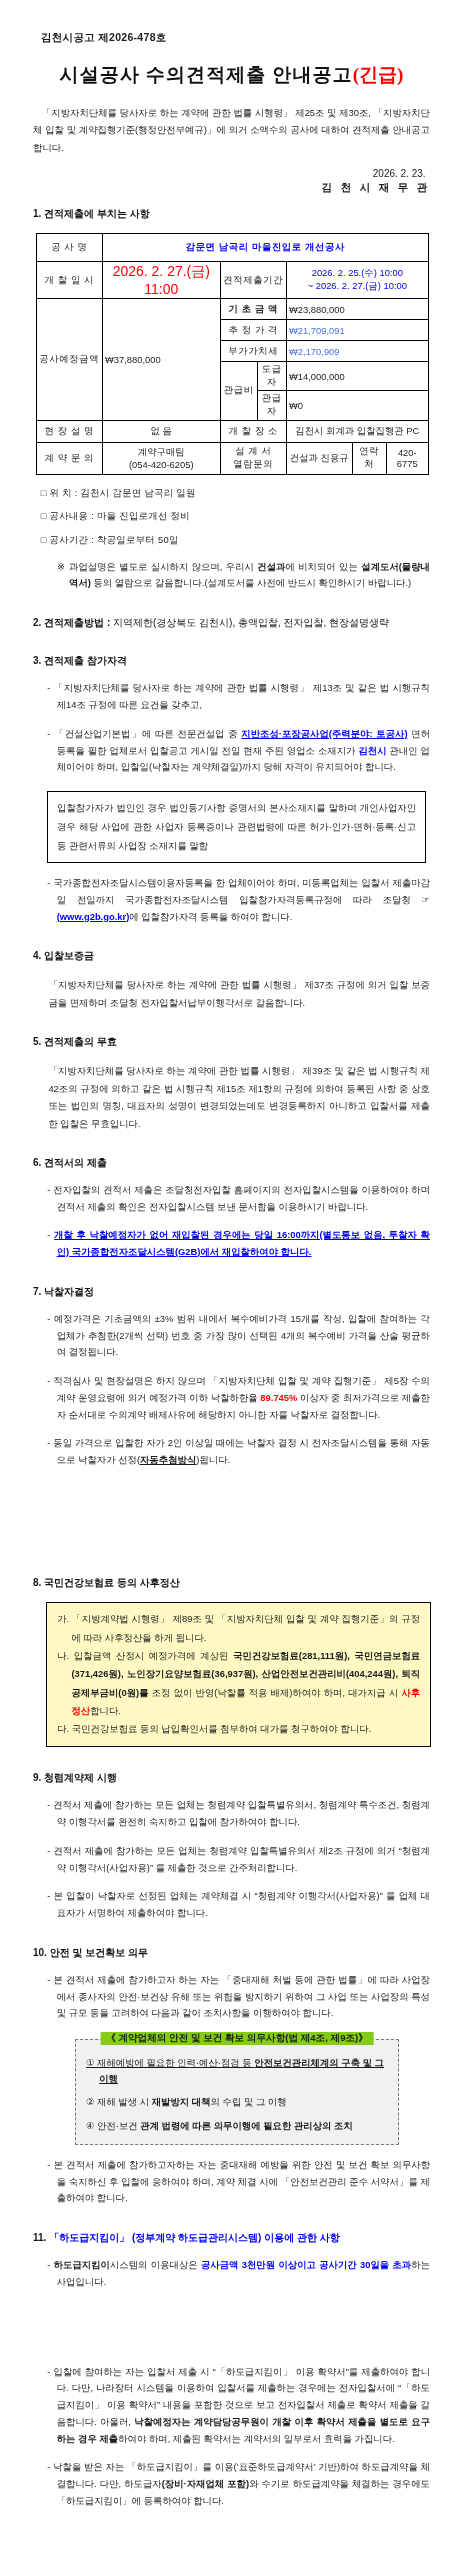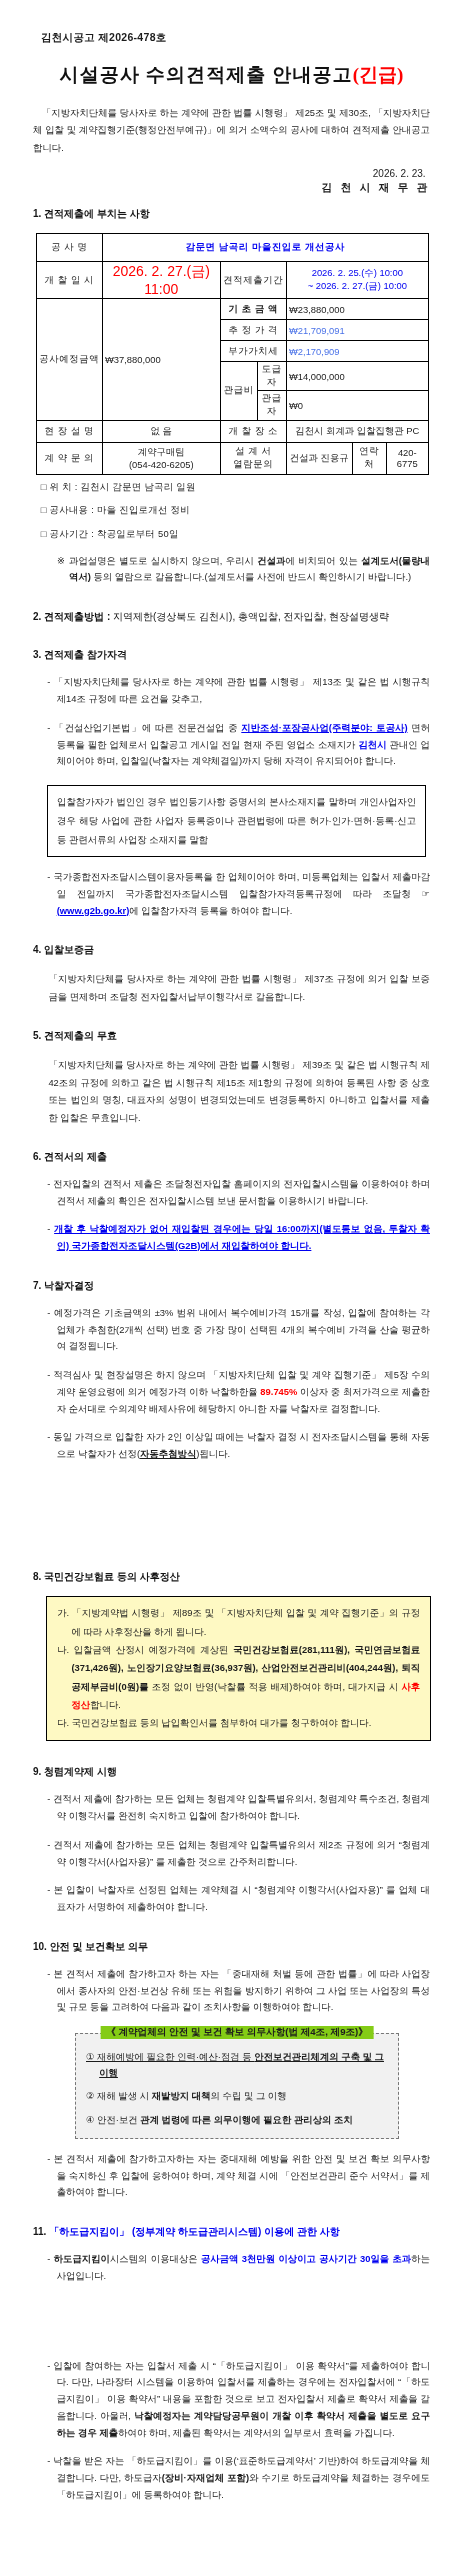--- a/index.html
+++ b/index.html
@@ -129,21 +129,21 @@
         <div>설 계 서</div>
         <div>열람문의</div>
       </td>
       <td class="ctr">건설과 진용규</td>
       <td class="lbl">연락처</td>
       <td class="ctr">420-6775</td>
     </tr>
   </tbody>
     </table>
 
-  <div class="sq" style="margin-top:6px;">□ 위      치 : 김천시 감문면 남곡리 일원</div>
+  <div class="sq" style="margin-top:12px;">□ 위      치 : 김천시 감문면 남곡리 일원</div>
   <div class="sq">□ 공사내용 : 마을 진입로개선 정비</div>
   <div class="sq">□ 공사기간 : 착공일로부터 50일</div>
 
   <div class="note"><span>※ 과업설명은 별도로 실시하지 않으며, 우리시 </span><span class="b">건설과</span><span>에 비치되어 있는 </span><span class="b">설계도서(물량내역서)</span><span> 등의 열람으로 갈음합니다.(설계도서를 사전에 반드시 확인하시기 바랍니다.)</span></div>
 
   <div class="sec"><span>2. 견적제출방법 : </span><span class="plain">지역제한(경상북도 김천시), 총액입찰, 전자입찰, 현장설명생략</span></div>
 
   <div class="sec">3. 견적제출 참가자격</div>
   <div class="li"><span>-</span> <span>「지방자치단체를 당사자로 하는 계약에 관한 법률 시행령」 제13조 및 같은 법 시행규칙 제14조 규정에 따른 요건을 갖추고,</span></div>
   <div class="li"><span>-</span> <span>「건설산업기본법」에 따른 전문건설업 중 </span><span class="blue-u">지반조성·포장공사업(주력분야: 토공사)</span><span> 면허 등록을 필한 업체로서 입찰공고 게시일 전일 현재 주된 영업소 소재지가 </span><span class="blueb">김천시</span><span> 관내인 업체이어야 하며, 입찰일(낙찰자는 계약체결일)까지 당해 자격이 유지되어야 합니다.</span></div>

